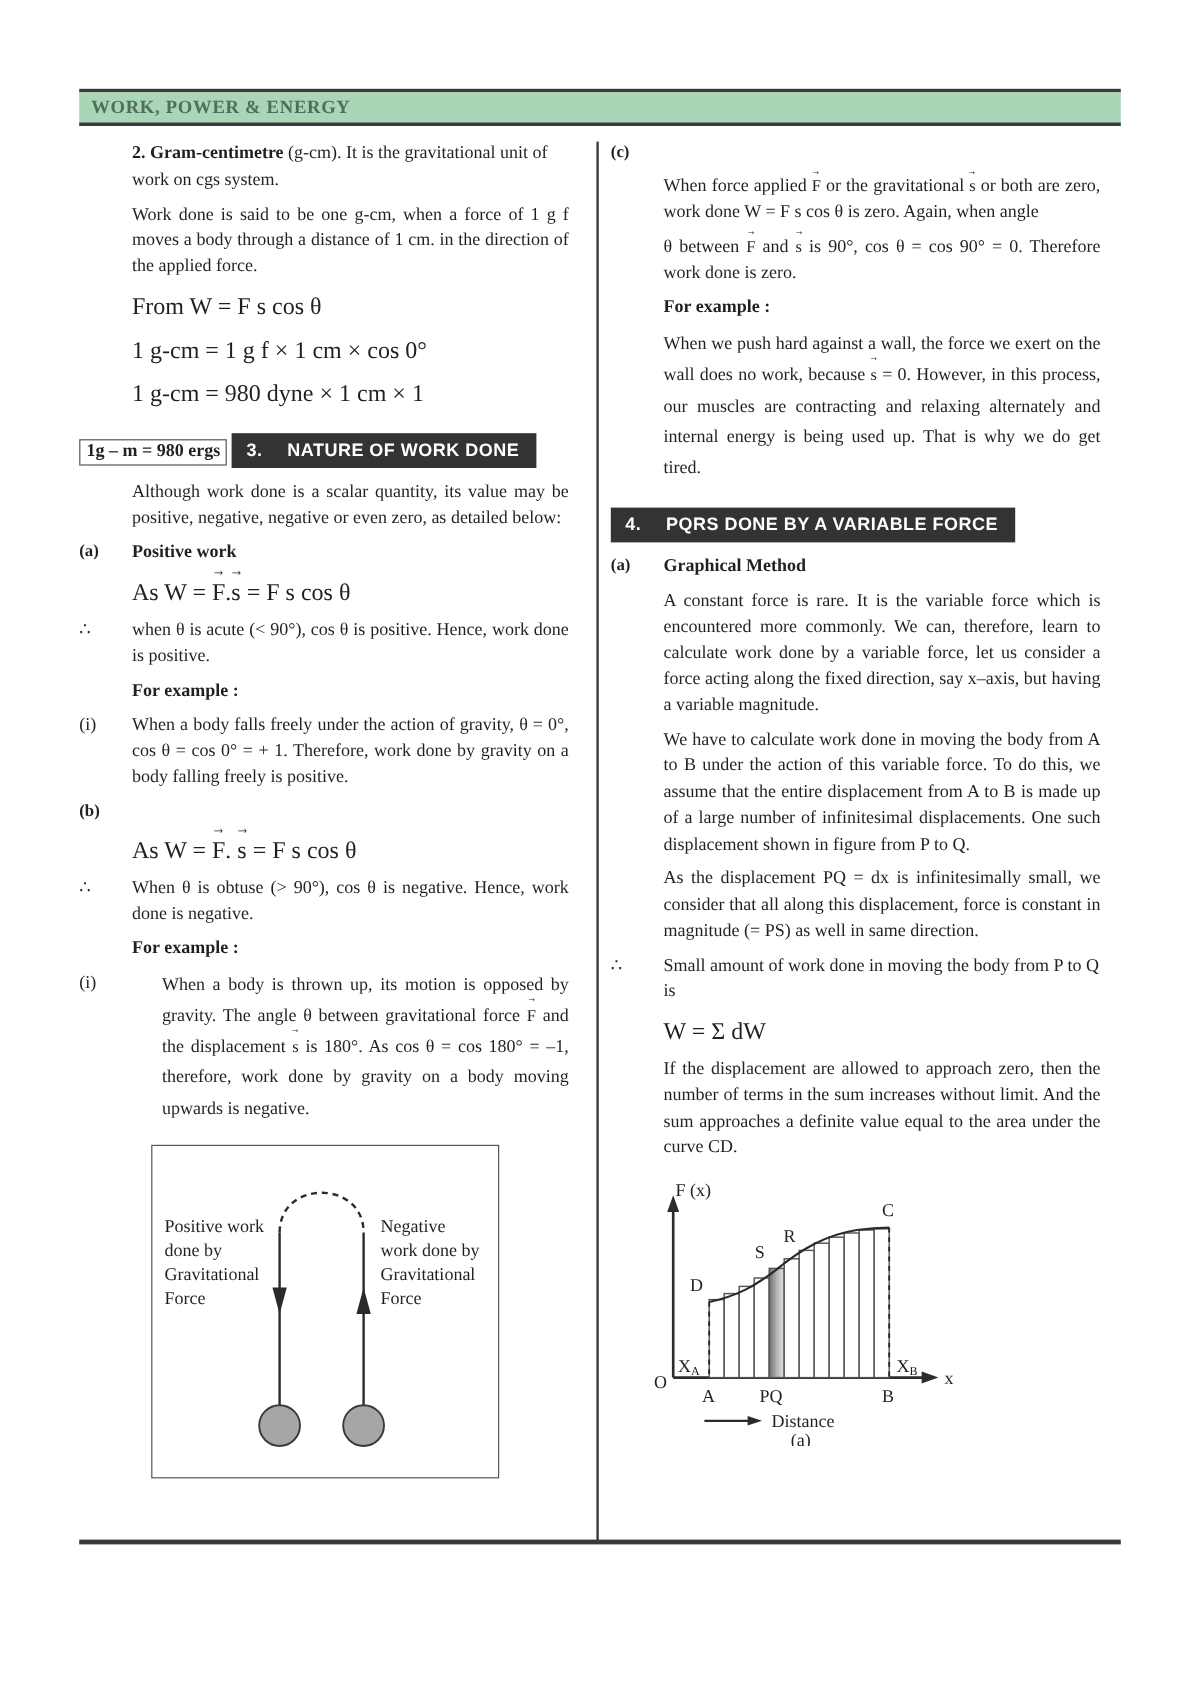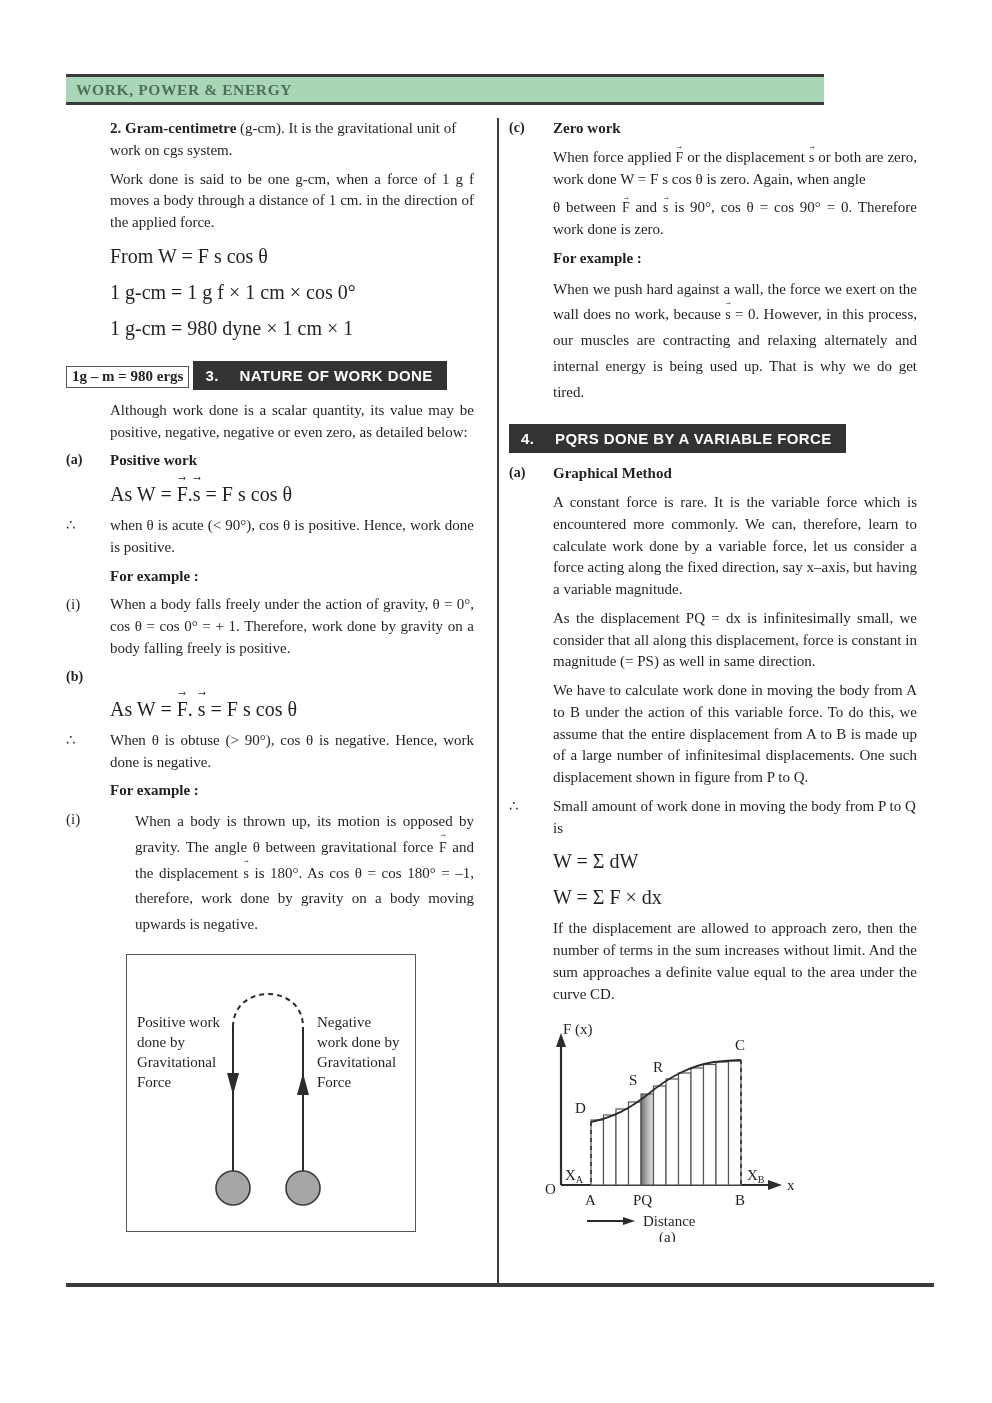--- a/index.html
+++ b/index.html
@@ -5,21 +5,21 @@
   html,body{margin:0;padding:0;background:#ffffff;}
   body{
     width:992px;height:1403px;
     font-family:"Liberation Serif", serif;
     color:#231f20;
     -webkit-font-smoothing:antialiased;
   }
   .page{position:relative;width:992px;height:1403px;overflow:hidden;}
 
   
-  .head-wrap{position:absolute;left:66px;top:74px;width:758px;}
+  .head-wrap{position:absolute;left:66px;top:74px;width:868px;}
   .head-rule-top{height:3px;background:#3a3a3a;}
   .head-bar{
     background:#a9d6b7;height:25px;
     display:flex;align-items:center;
     padding-left:10px;box-sizing:border-box;
   }
   .head-bar span{
     font-family:"Liberation Serif", serif;
     font-weight:bold;font-size:15.5px;letter-spacing:.6px;
     color:#4f6f58;
@@ -194,25 +194,24 @@
           <text class="gt" x="190" y="132">Force</text>
         </svg>
       </div>
 
     </div>
 
     <div class="col col-r">
 
       <div class="row">
         <div class="mark">(c)</div>
-        <div class="body b">Zero work</div>
       </div>
 
       <div class="hang">
-        <span>When force applied </span><span class="vecsm">F</span><span> or the displacement </span><span class="vecsm">s</span><span> or both are zero, work done W = F s cos θ is zero. Again, when angle</span>
+        <span>When force applied </span><span class="vecsm">F</span><span> or the gravitational </span><span class="vecsm">s</span><span> or both are zero, work done W = F s cos θ is zero. Again, when angle</span>
       </div>
 
       <div class="hang">
         <span>θ between </span><span class="vecsm">F</span><span> and </span><span class="vecsm">s</span><span> is 90°, cos θ = cos 90° = 0. Therefore work done is zero.</span>
       </div>
 
       <div class="hang b">For example :</div>
 
       <div class="hang loose">
         <span>When we push hard against a wall, the force we exert on the wall does no work, because </span><span class="vecsm">s</span><span> = 0. However, in this process, our muscles are contracting and relaxing alternately and internal energy is being used up. That is why we do get tired.</span>
@@ -222,30 +221,29 @@
         <span class="num">4.</span>
         <span>PQRS DONE BY A VARIABLE FORCE</span>
       </div>
 
       <div class="row">
         <div class="mark">(a)</div>
         <div class="body b">Graphical Method</div>
       </div>
 
       <div class="hang">A constant force is rare. It is the variable force which is encountered more commonly. We can, therefore, learn to calculate work done by a variable force, let us consider a force acting along the fixed direction, say x–axis, but having a variable magnitude.</div>
+      <div class="hang">We have to calculate work done in moving the body from A to B under the action of this variable force. To do this, we assume that the entire displacement from A to B is made up of a large number of infinitesimal displacements. One such displacement shown in figure from P to Q.</div>
       <div class="hang">As the displacement PQ = dx is infinitesimally small, we consider that all along this displacement, force is constant in magnitude (= PS) as well in same direction.</div>
-      <div class="hang">We have to calculate work done in moving the body from A to B under the action of this variable force. To do this, we assume that the entire displacement from A to B is made up of a large number of infinitesimal displacements. One such displacement shown in figure from P to Q.</div>
 
       <div class="row">
         <div class="mark sym">∴</div>
         <div class="body nj">Small amount of work done in moving the body from P to Q is</div>
       </div>
 
       <div class="eq">W = Σ dW</div>
-      <div class="eq">W = Σ F × dx</div>
       <div class="hang">If the displacement are allowed to approach zero, then the number of terms in the sum increases without limit. And the sum approaches a definite value equal to the area under the curve CD.</div>
 
       
       <div class="graphwrap">
         <svg width="300" height="225" viewBox="0 0 300 225">
 
           <line x1="42" y1="24" x2="42" y2="168" stroke="#2b2b2b" stroke-width="2.2"></line>
           <polygon points="42,16 37,30 47,30" fill="#2b2b2b"></polygon>
           <line x1="42" y1="168" x2="255" y2="168" stroke="#2b2b2b" stroke-width="2.2"></line>
           <polygon points="263,168 249,163 249,173" fill="#2b2b2b"></polygon>

